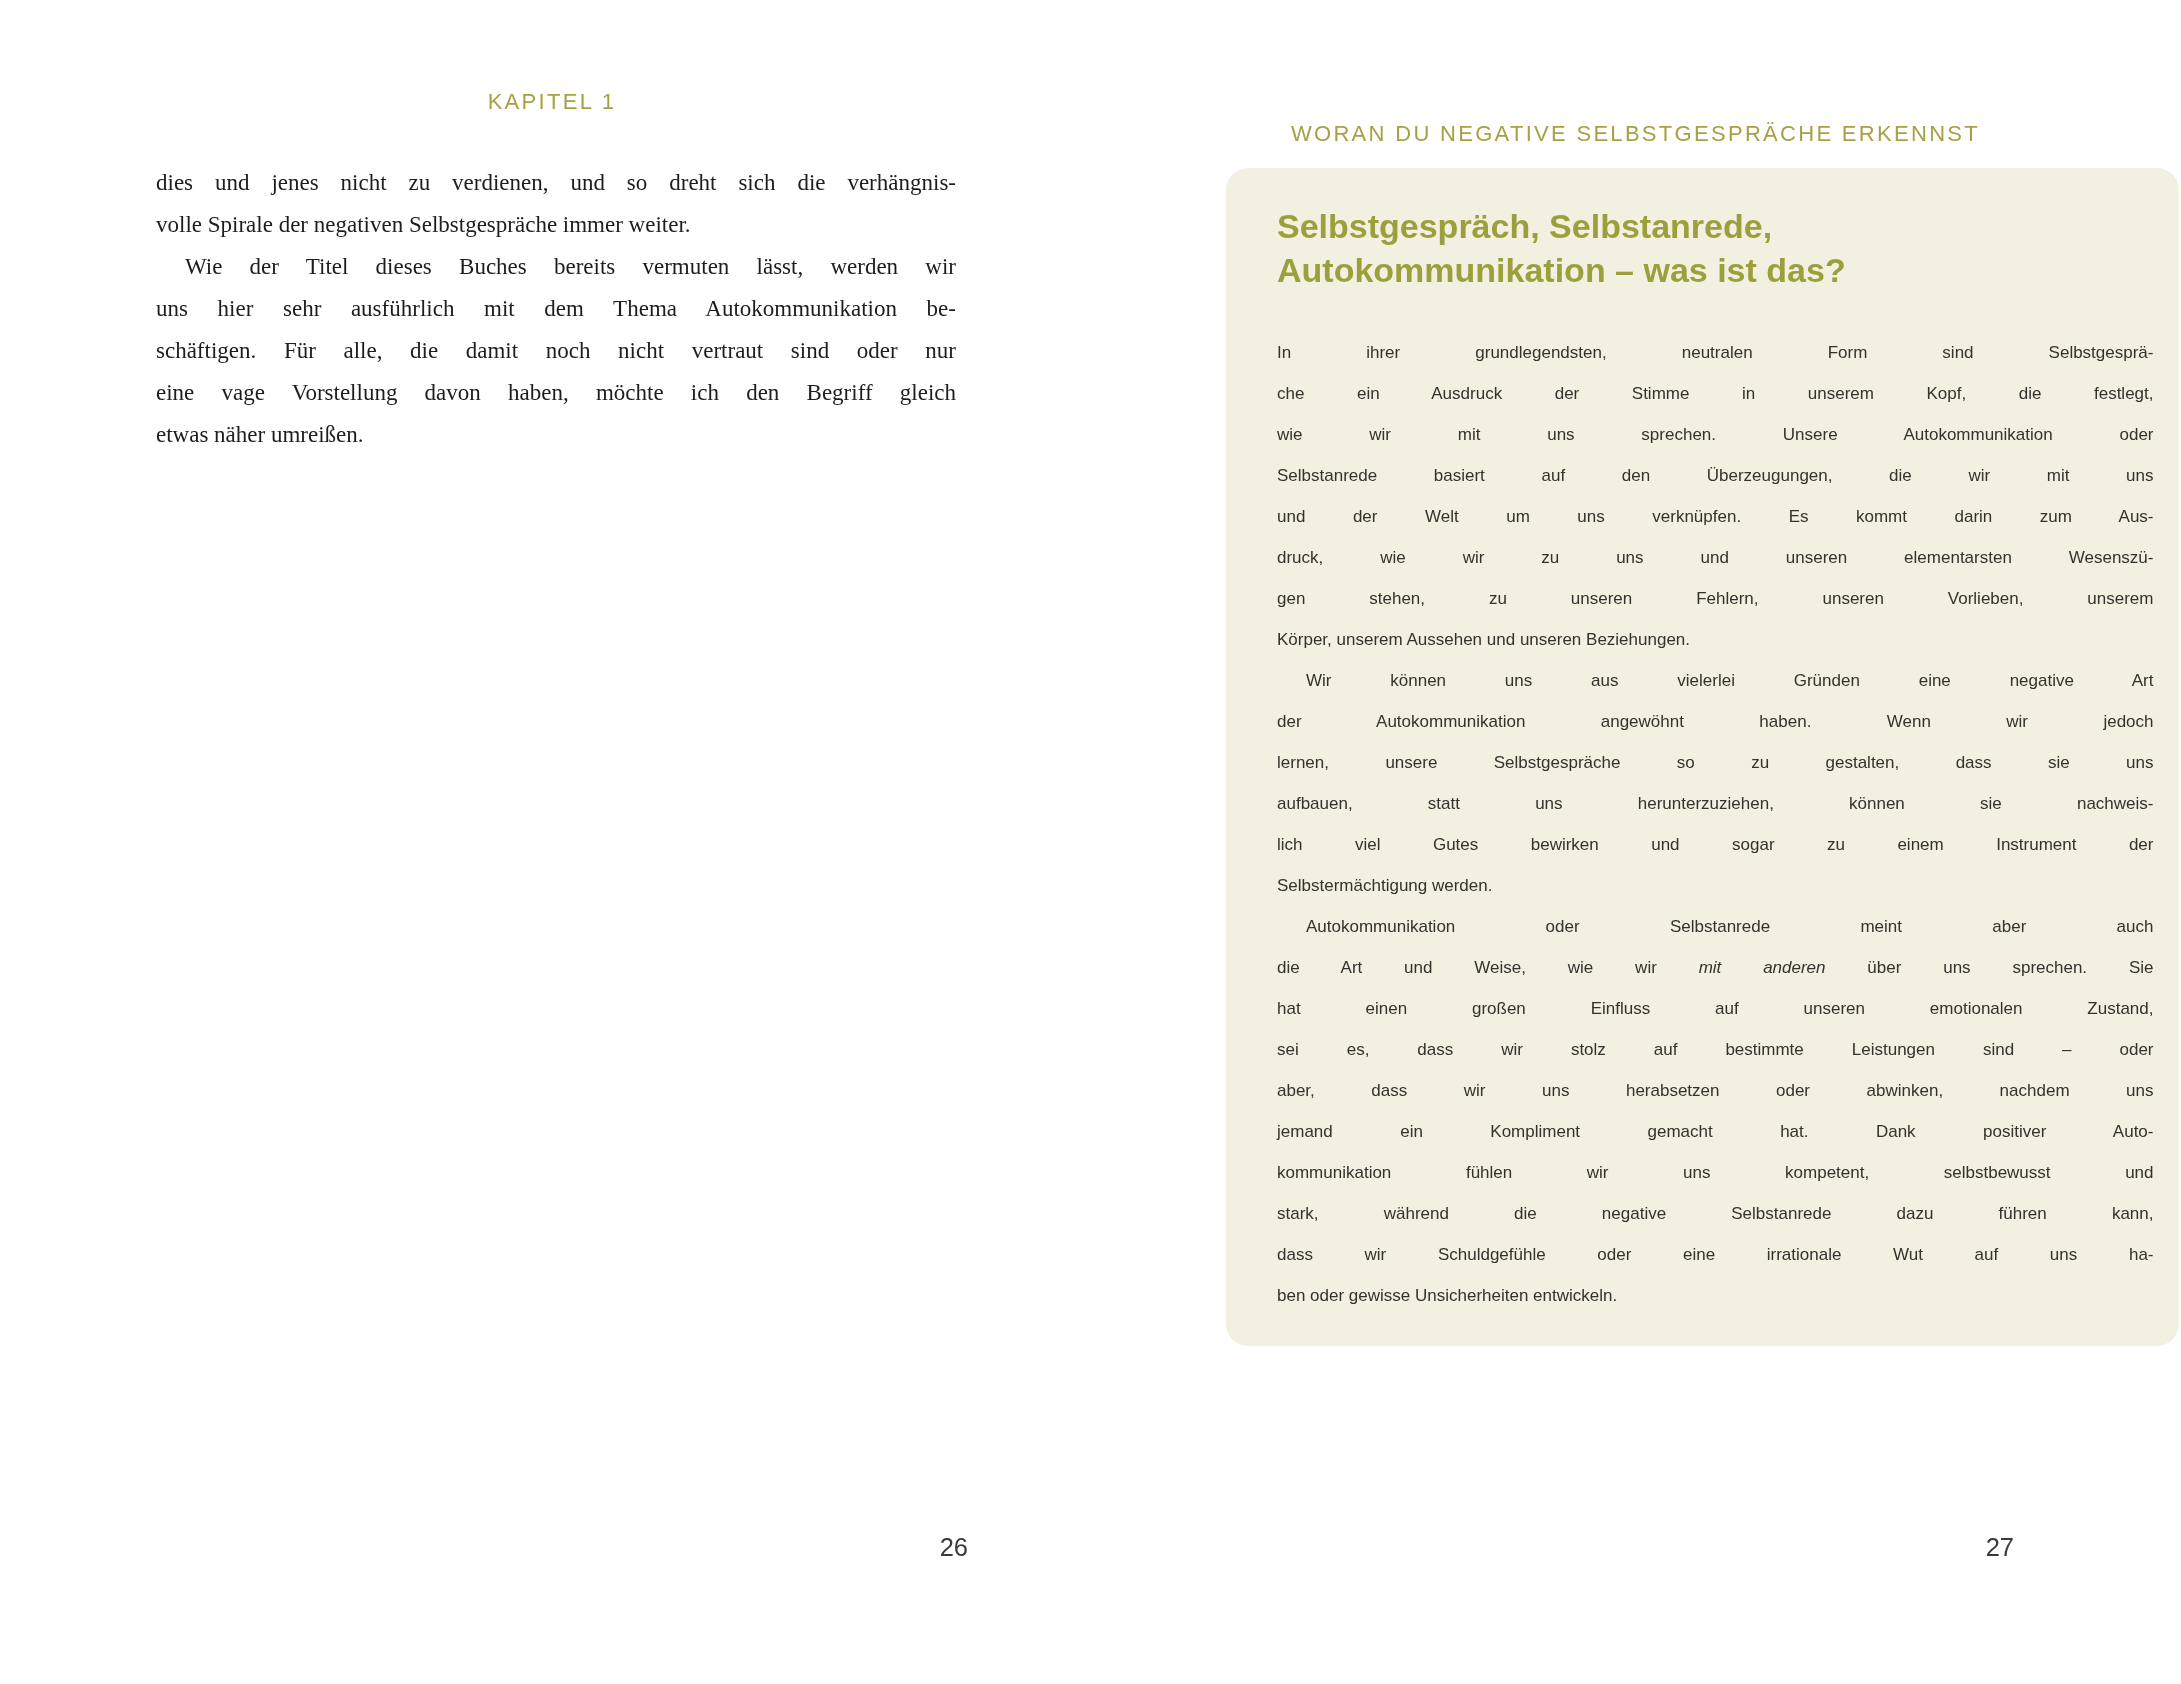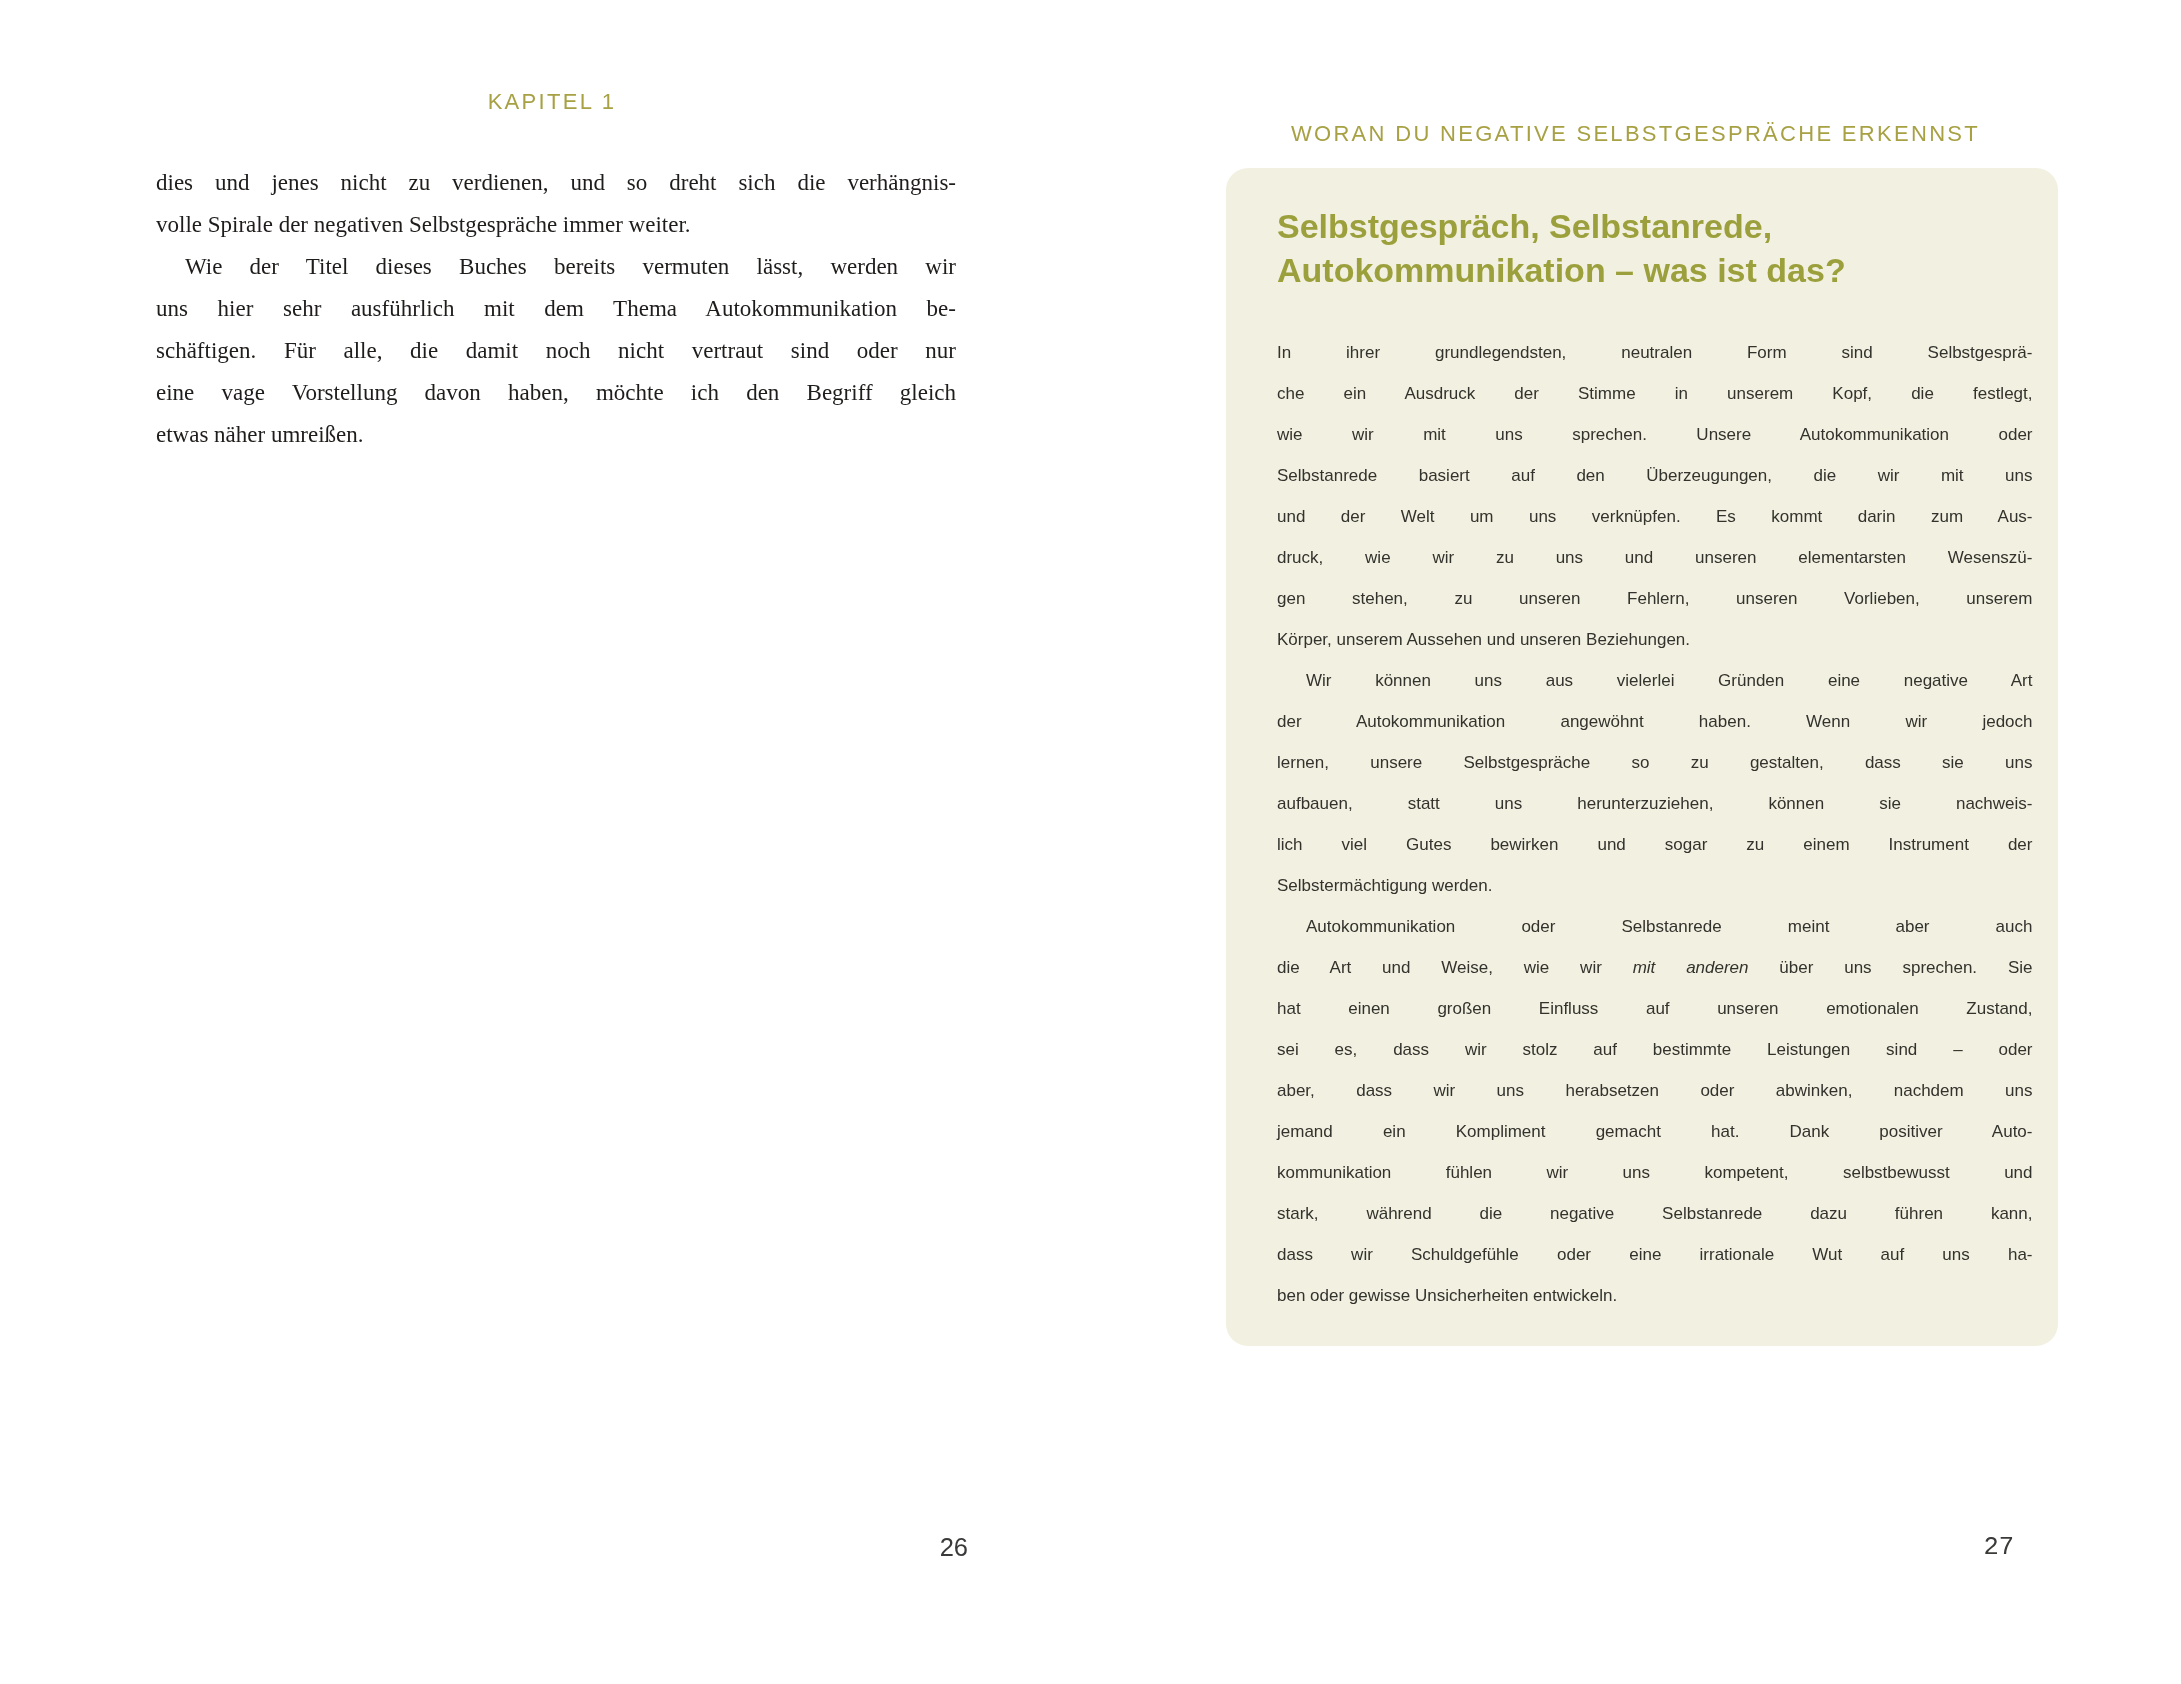--- a/index.html
+++ b/index.html
@@ -34,21 +34,21 @@
     position:absolute;
     left:156px;top:162px;width:800px;
     font-family:"Liberation Serif", serif;
     font-size:23px;
     line-height:42px;
     color:var(--serif-ink);
   }
   .callout-box{
     position:absolute;
     left:1226px;top:168px;
-    width:832px;height:1178px;
+    width:953px;height:1178px;
     box-sizing:border-box;
     background:var(--boxbg);
     border-radius:22px;
     padding:36px 25.5px 0 51px;
   }
   .box-title{
     font-size:34px;
     font-weight:bold;
     line-height:44px;
     color:var(--title);
@@ -72,21 +72,21 @@
     text-indent:29px;
   }
   .page-number{
     position:absolute;
     top:1533px;
     text-align:right;
     font-size:25.5px;
     color:var(--pagenum-ink);
   }
   .page-number.left-num{left:168px;width:800px;}
-  .page-number.right-num{left:1226px;width:788px;font-family:Liberation Mono, monospace;}
+  .page-number.right-num{left:1226px;width:788px;}
   em{font-style:italic;}
 </style>
 </head>
 <body>
 
 <div class="spread">
 
   <div class="page-left">
     <div class="running-head left-head">KAPITEL 1</div>
     <div class="serif-block">

